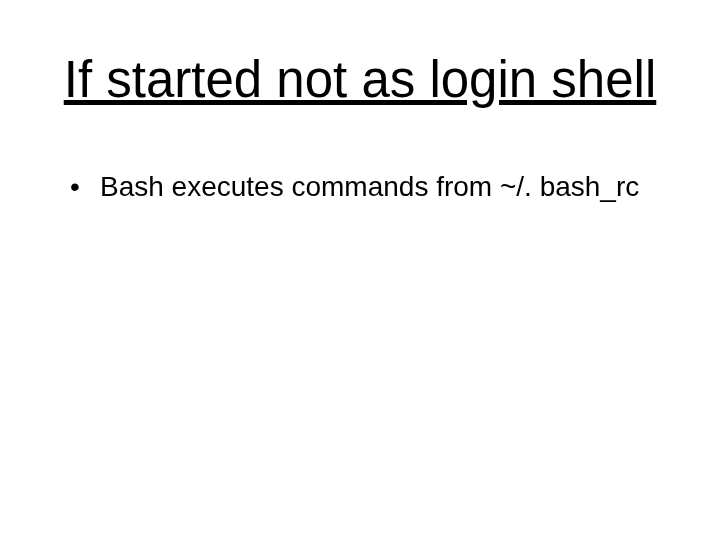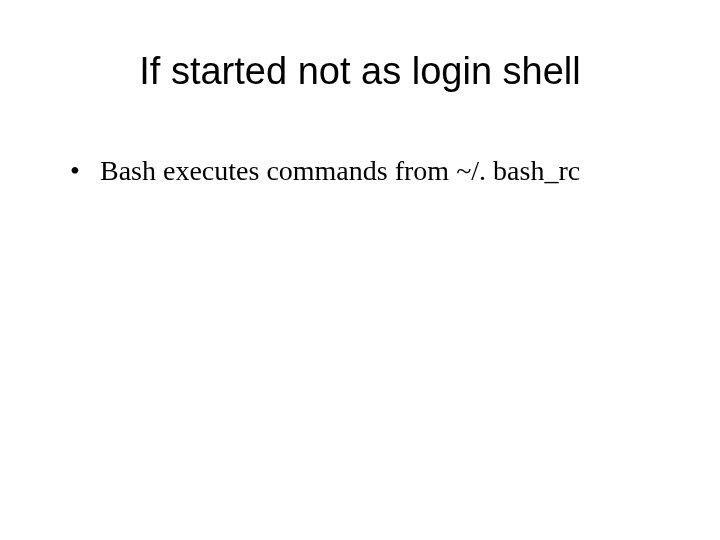--- a/index.html
+++ b/index.html
@@ -9,30 +9,30 @@
     }
     body {
       width: 720px;
       height: 540px;
       background: #ffffff;
       font-family: Arial, Helvetica, sans-serif;
       color: #000000;
       padding: 40px 50px;
     }
     .title {
-      font-size: 38px;
+      font-size: 51px;
       font-weight: normal;
       text-align: center;
       margin-top: 10px;
       margin-bottom: 60px;
+      text-decoration: underline;
     }
     .bullet-list {
       list-style: none;
       padding-left: 20px;
-      font-family: Liberation Serif, serif;
     }
     .bullet-item {
       font-size: 28px;
       line-height: 1.3;
       margin-bottom: 50px;
       position: relative;
       padding-left: 30px;
     }
     .bullet-item::before {
       content: "•";

